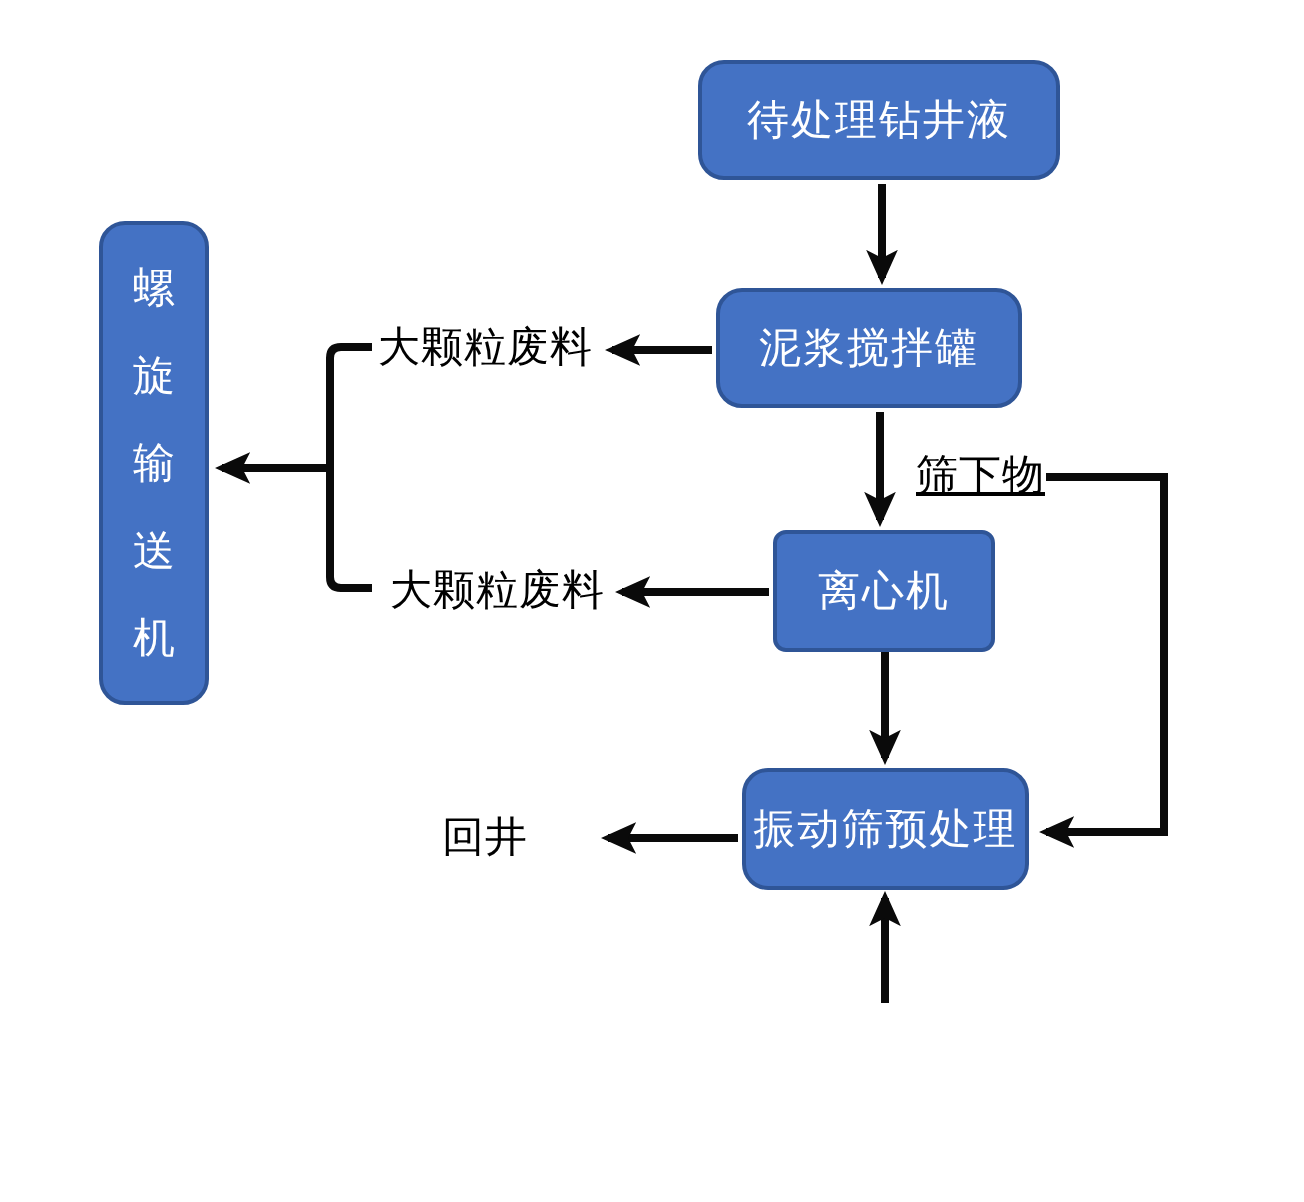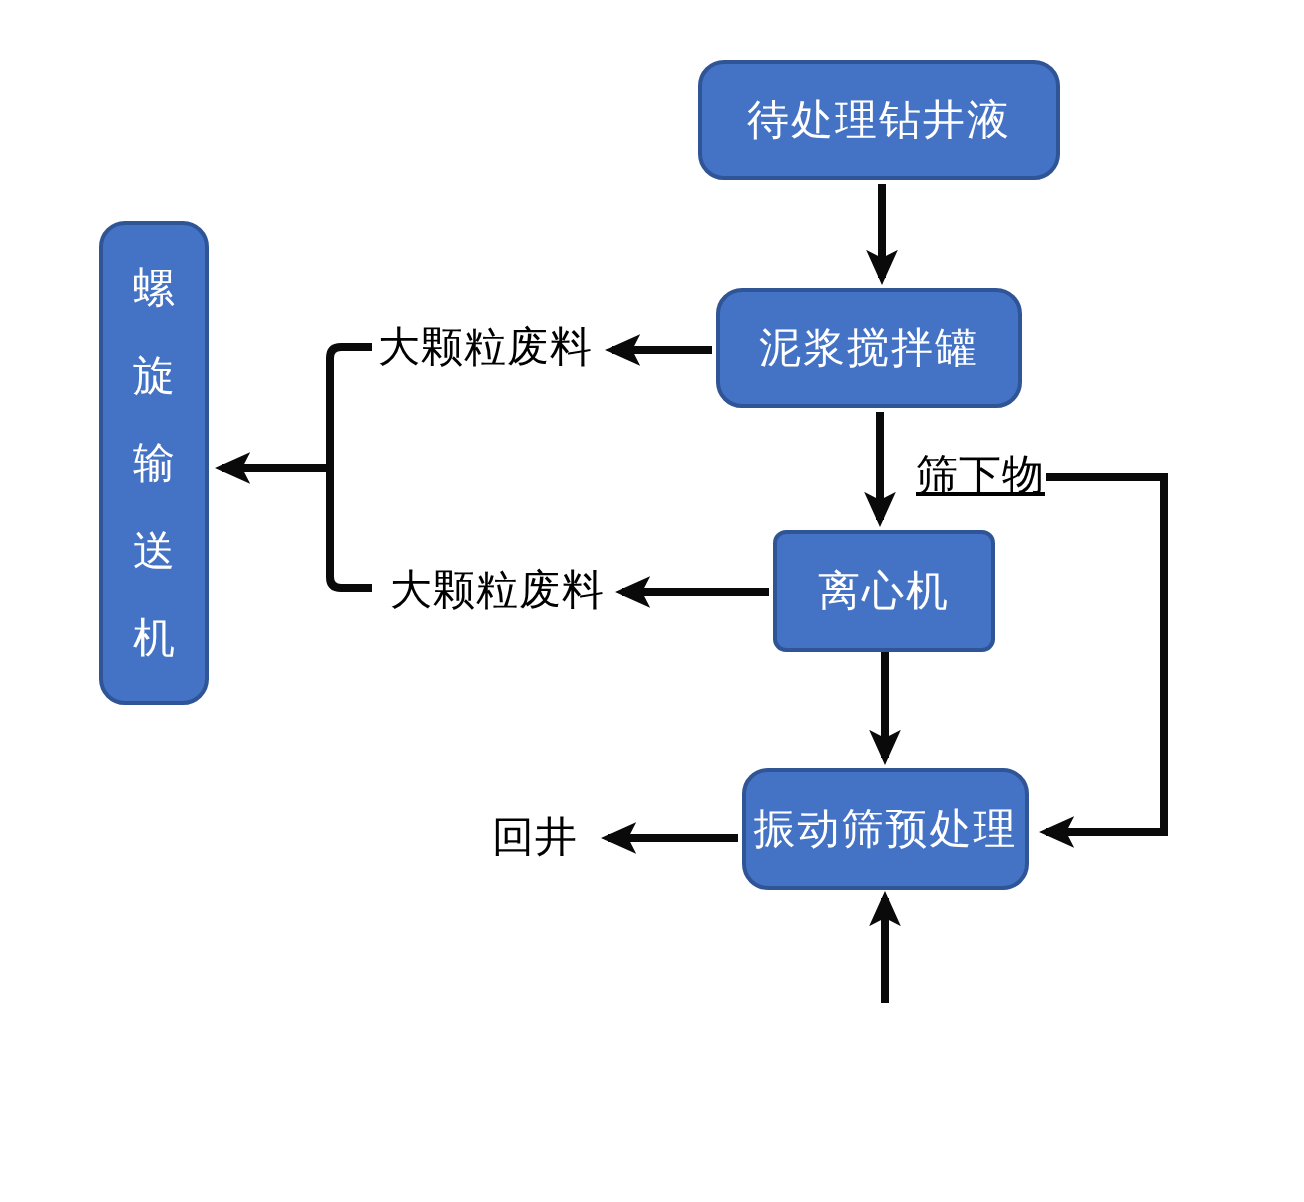--- a/index.html
+++ b/index.html
@@ -103,15 +103,15 @@
     <span>振动筛预处理</span>
   </div>
 
 
   <div class="flow-label" style="left:378px; top:322px;">大颗粒废料</div>
 
   <div class="flow-label" style="left:390px; top:565px;">大颗粒废料</div>
 
   <div class="flow-label" style="left:916px; top:450px;text-decoration:underline;">筛下物</div>
 
-  <div class="flow-label" style="left:492px; top:812px;">回井</div>
+  <div class="flow-label" style="left:442px; top:812px;">回井</div>
 
 </div>
 
 </body></html>

